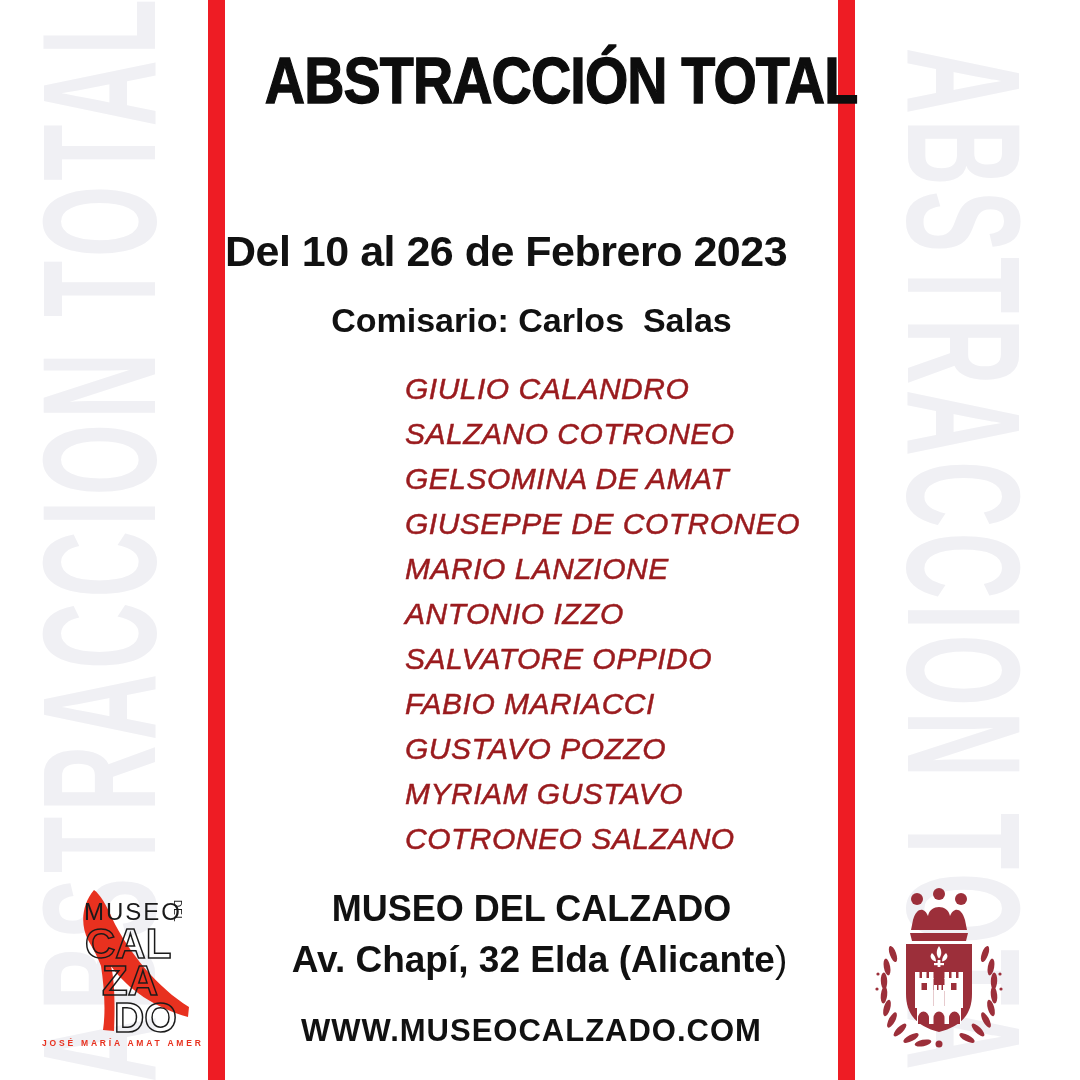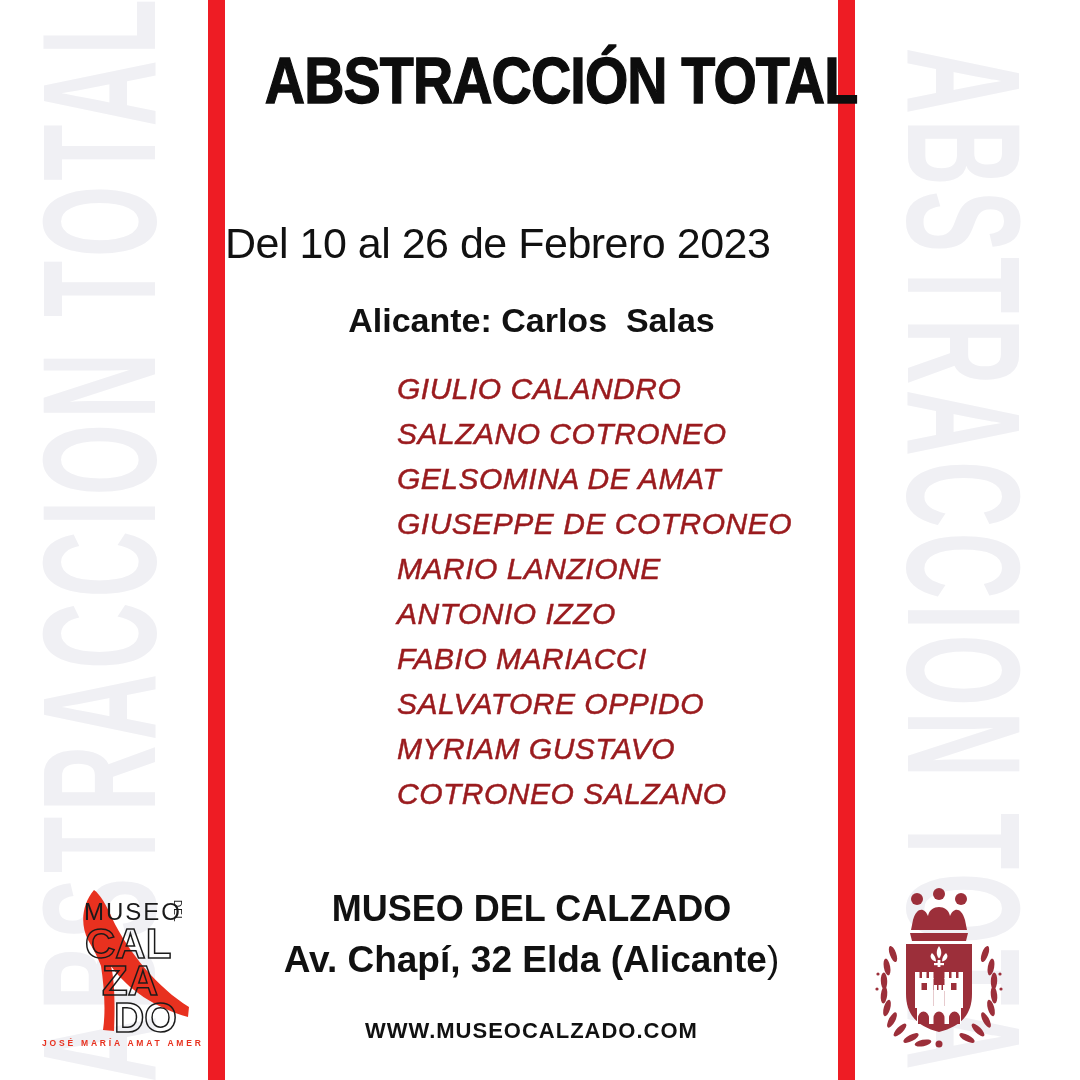--- a/index.html
+++ b/index.html
@@ -33,78 +33,79 @@
     font-size:64px;font-weight:700;letter-spacing:-1px;
     -webkit-text-stroke:1.3px #0d0d0d;color:#0d0d0d;
     transform:scaleX(0.87);transform-origin:center;
     white-space:nowrap;line-height:70px;
   }
   .subtitle{
     position:absolute;left:0;top:136px;width:613px;
     font-size:36px;font-weight:700;white-space:pre;line-height:42px;
   }
   .dates{
-    position:absolute;left:0;top:218px;width:542px;
-    font-size:43px;font-weight:400;letter-spacing:-0.5px;white-space:nowrap;line-height:50px;
+    position:absolute;left:0;top:226px;width:542px;
+    font-size:43px;font-weight:700;letter-spacing:-0.5px;white-space:nowrap;line-height:50px;
   }
   .curator{
     position:absolute;left:0;top:300px;width:613px;
     font-size:34px;font-weight:700;white-space:pre;line-height:40px;
   }
   .artists{
-    position:absolute;left:172px;top:366px;width:420px;
+    position:absolute;left:180px;top:366px;width:420px;
     text-align:left;z-index:3;
   }
   .artist{
     font-style:italic;font-size:30px;line-height:45px;
     color:#9a1b1e;-webkit-text-stroke:0.5px #9a1b1e;
     letter-spacing:0.5px;white-space:nowrap;
   }
   .venue-name{
     position:absolute;left:0;top:888px;width:613px;
     font-size:36px;font-weight:700;line-height:42px;
   }
   .address{
     position:absolute;left:0;top:938px;width:613px;
-    font-size:37px;font-weight:700;line-height:44px;white-space:nowrap;
+    font-size:37px;font-weight:700;line-height:44px;white-space:nowrap;padding-left:8px;
   }
   .address .paren{font-weight:400;}
   .website{
     position:absolute;left:0;top:1012px;width:613px;
-    font-size:22px;font-weight:700;letter-spacing:1px;line-height:38px;
+    font-size:31px;font-weight:700;letter-spacing:1px;line-height:38px;
   }
   
   .museo-logo{position:absolute;left:28px;top:882px;width:175px;height:170px;z-index:4;}
   .crest{position:absolute;left:866px;top:886px;width:150px;height:168px;z-index:4;}
 </style>
 </head>
 <body>
 
 <div id="canvas">
 
   <div class="wm wm-left">ABSTRACCION TOTAL</div>
   <div class="wm wm-right">ABSTRACCION TOTAL</div>
 
   <div class="bar bar-left"></div>
   <div class="bar bar-right"></div>
 
   <div class="content">
     <div class="title">ABSTRACCIÓN TOTAL</div>
     <div class="dates">Del 10 al 26 de Febrero 2023</div>
-    <div class="curator">Alicante: Carlos  Salas</div>
+    <div class="curator">Comisario: Carlos  Salas</div>
 
     <div class="artists">
       <div class="artist">GIULIO CALANDRO</div>
       <div class="artist">SALZANO COTRONEO</div>
       <div class="artist">GELSOMINA DE AMAT</div>
       <div class="artist">GIUSEPPE DE COTRONEO</div>
       <div class="artist">MARIO LANZIONE</div>
       <div class="artist">ANTONIO IZZO</div>
+      <div class="artist">SALVATORE OPPIDO</div>
       <div class="artist">FABIO MARIACCI</div>
-      <div class="artist">SALVATORE OPPIDO</div>
+      <div class="artist">GUSTAVO POZZO</div>
       <div class="artist">MYRIAM GUSTAVO</div>
       <div class="artist">COTRONEO SALZANO</div>
     </div>
 
     <div class="venue-name">MUSEO DEL CALZADO</div>
     <div class="address"><span>Av. Chapí, 32 Elda (Alicante</span><span class="paren">)</span></div>
     <div class="website">WWW.MUSEOCALZADO.COM</div>
   </div>
 
   <svg class="museo-logo" viewBox="0 0 175 170" xmlns="http://www.w3.org/2000/svg">

